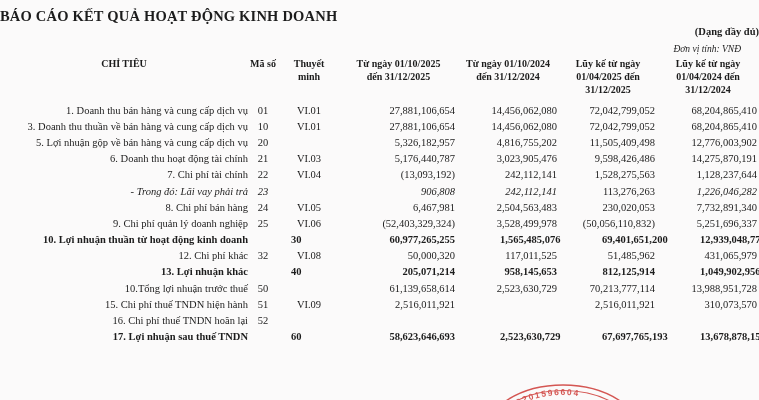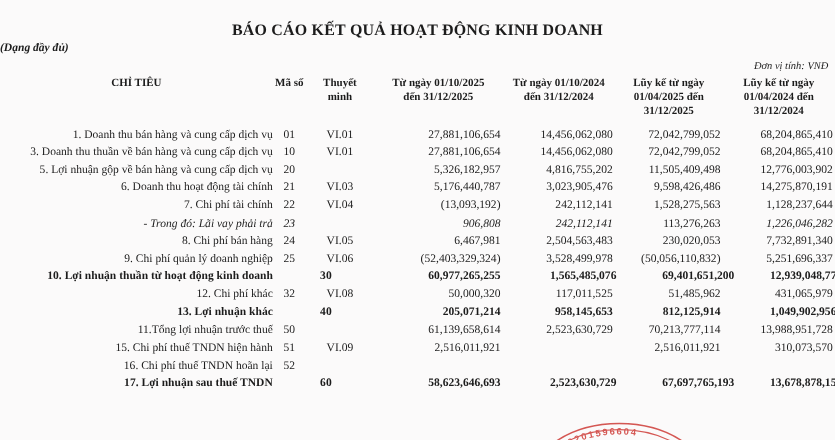--- a/index.html
+++ b/index.html
@@ -5,30 +5,30 @@
   html,body { margin:0; padding:0; }
   body {
     width:759px; height:400px;
     background:#fbfafa;
     font-family:"Liberation Serif", serif;
     color:#1c1c1c;
     overflow:hidden;
     position:relative;
   }
   .title {
-    text-align:center; font-weight:bold; font-size:14.5px;
-    padding-top:20px; letter-spacing:.2px; line-height:17px;
+    text-align:left; font-weight:bold; font-size:14.5px;
+    padding-top:8px; letter-spacing:.2px; line-height:17px;
   }
   .subtitle {
-    text-align:left; font-weight:bold; font-size:10.5px;
-    line-height:12px; margin-top:1px;font-style:italic;
+    text-align:right; font-weight:bold; font-size:10.5px;
+    line-height:12px; margin-top:1px;
   }
   .unit-note {
     text-align:right; font-style:italic; font-size:9.5px;
-    line-height:11px; margin-top:6px; padding-right:6px;
+    line-height:11px; margin-top:6px; padding-right:18px;
   }
   table.report {
     width:759px; border-collapse:collapse; table-layout:fixed;
     margin-top:2px;
   }
   table.report th {
     font-weight:bold; font-size:10px; line-height:13px;
     vertical-align:top; padding:0 0 6px 0;
   }
   th.h-label { text-align:center; padding-right:40px; }
@@ -193,21 +193,21 @@
       <tr class="bold">
         <td class="c-label">13. Lợi nhuận khác</td>
         <td class="c-code">40</td>
         <td class="c-note"></td>
         <td class="c-num">205,071,214</td>
         <td class="c-num">958,145,653</td>
         <td class="c-num">812,125,914</td>
         <td class="c-num">1,049,902,956</td>
       </tr>
       <tr>
-        <td class="c-label">11.Tổng lợi nhuận trước thuế</td>
+        <td class="c-label">10.Tổng lợi nhuận trước thuế</td>
         <td class="c-code">50</td>
         <td class="c-note"></td>
         <td class="c-num">61,139,658,614</td>
         <td class="c-num">2,523,630,729</td>
         <td class="c-num">70,213,777,114</td>
         <td class="c-num">13,988,951,728</td>
       </tr>
       <tr>
         <td class="c-label">15. Chi phí thuế TNDN hiện hành</td>
         <td class="c-code">51</td>

